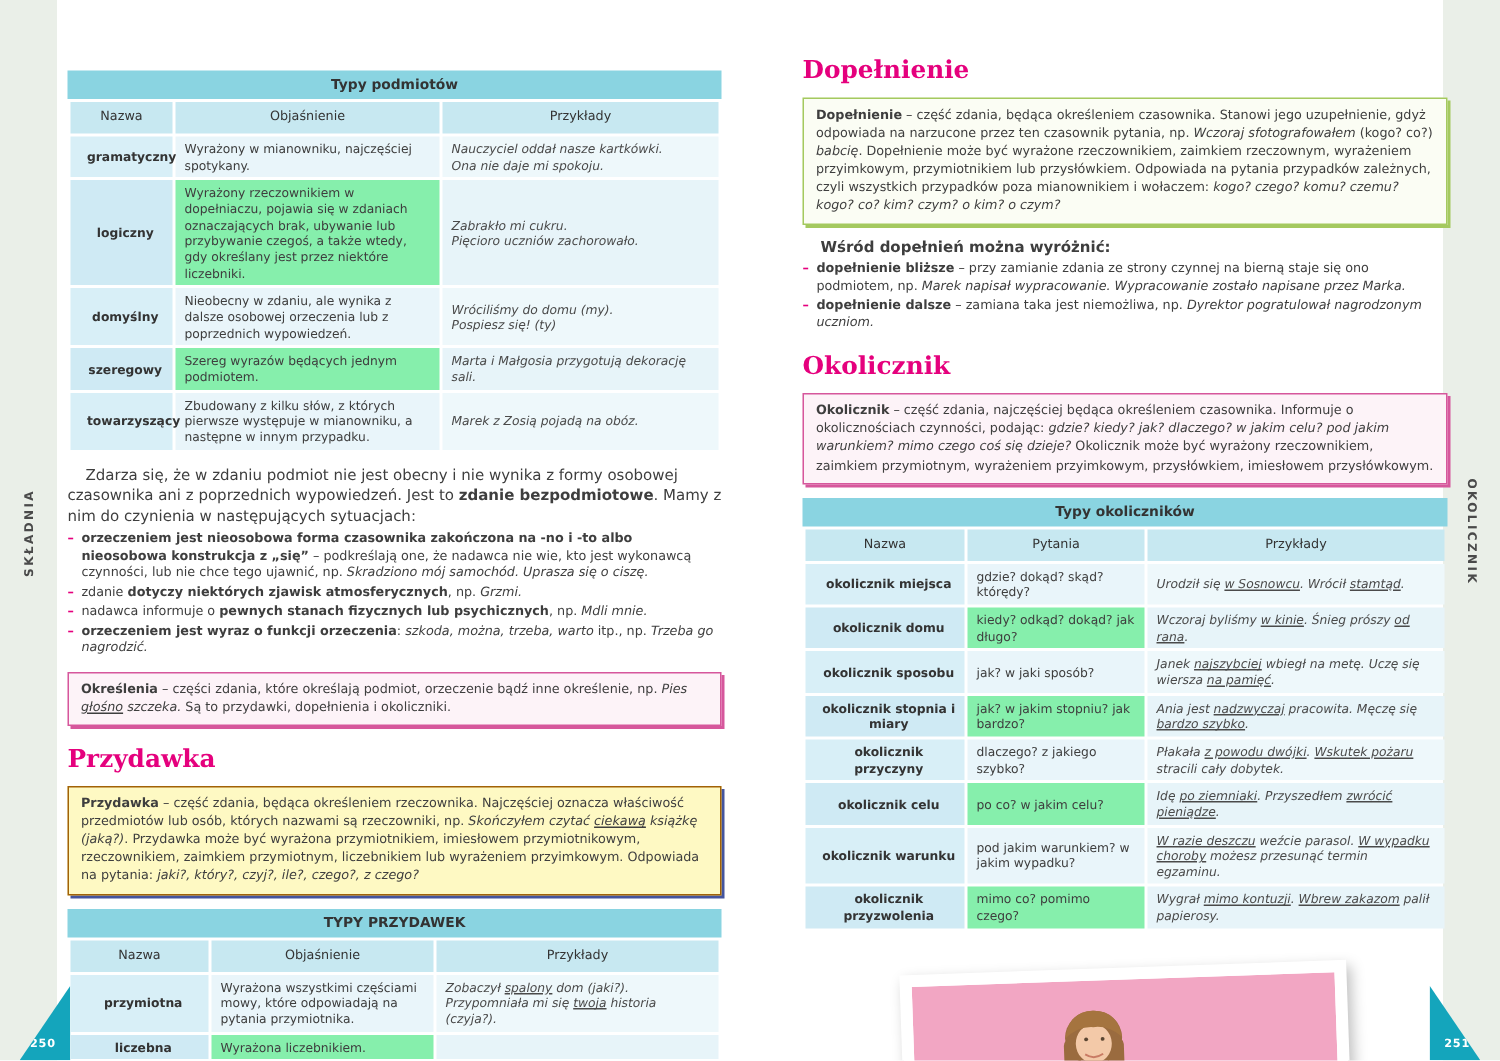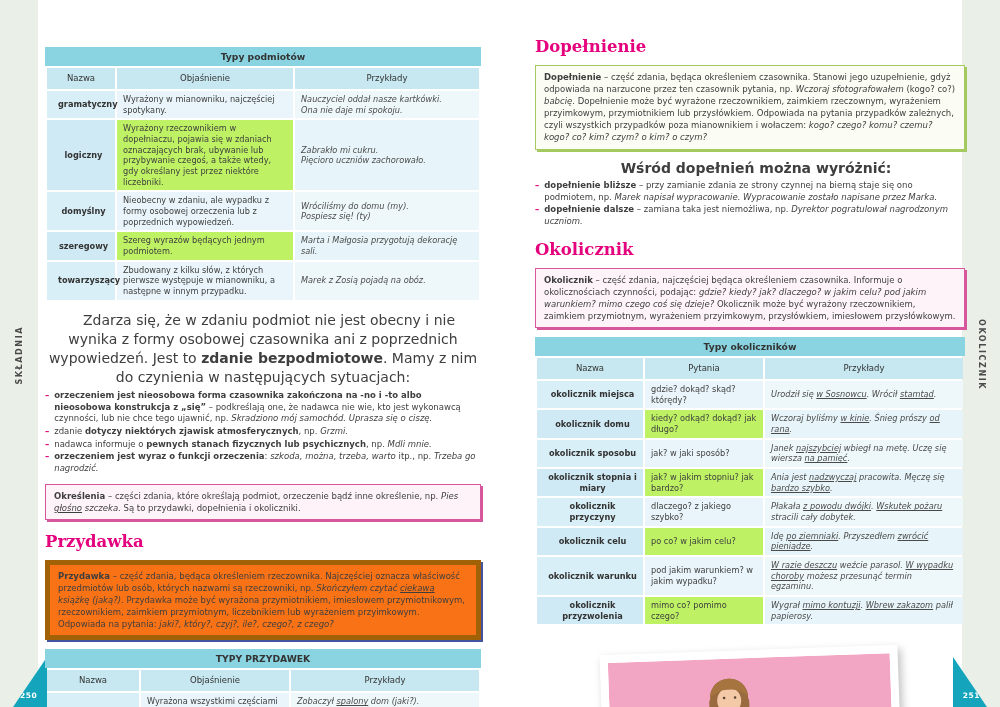--- a/index.html
+++ b/index.html
@@ -34,35 +34,35 @@
 
   
   .gtable{margin-top:9px;}
   .gtable.first{margin-top:47px;}
   .t-title{background:#8ad4e1;text-align:center;font-weight:700;font-size:9.2px;padding:4px 0;color:#333;}
   table.gt{width:100%;border-collapse:separate;border-spacing:2px;font-size:8.2px;line-height:1.3;table-layout:fixed;}
   table.gt th{background:#c7e8f1;font-weight:400;padding:5px 4px;font-size:8.5px;color:#333;}
   table.gt td{padding:3px 6px;vertical-align:middle;}
   table.gt td.nc{background:#cfeaf4;font-weight:700;text-align:center;color:#333;padding-left:11px;}
   table.gt tr:nth-child(even) td.nc{background:#d8eff7;}
-  table.gt td.ec{background:#bef264;}
+  table.gt td.ec{background:#86efac;}
   table.gt tr:nth-child(even) td.ec{background:#e9f5fa;}
   table.gt td.xc{background:#e7f4f9;white-space:pre-line;color:#4a4a4a;}
   table.gt tr:nth-child(even) td.xc{background:#eef8fb;}
 
   
-  .para{font-size:14px;line-height:1.38;margin-top:9px;text-align:center;}
+  .para{font-size:10px;line-height:1.38;margin-top:9px;}
   .indent{text-indent:12px;}
   .bold-lead{font-weight:700;}
   .bullets{margin-top:2px;}
   .bullet{display:flex;gap:5px;font-size:8.5px;line-height:1.38;margin-top:1px;}
   .bullet .dash{color:#e5007d;font-weight:800;flex:0 0 auto;}
   .defbox{font-size:8.5px;line-height:1.42;padding:5px 8px;margin-top:9px;background:#fdf3f8;}
   .defbox-pink{border:1px solid #e077ad;box-shadow:2px 2px 0 #d85f9f;background:#fdf3f8;}
-  .defbox-blue{border:5px solid #a16207;box-shadow:2px 2px 0 #44549e;background:#f97316;}
+  .defbox-blue{border:1px solid #a16207;box-shadow:2px 2px 0 #44549e;background:#fef9c3;}
   .defbox-green{border:1px solid #a4c95f;box-shadow:2px 2px 0 #a4c95f;background:#fbfdf4;}
   .defbox-mg{border:1px solid #d6579c;box-shadow:2px 2px 0 #d6579c;background:#fdf3f8;}
 
   
   .b{font-weight:700;}
   .i{font-style:italic;}
   .u{text-decoration:underline;}
 
   
   .photo{margin:24px 0 0 68px;width:282px;background:#fff;padding:8px;
@@ -112,21 +112,21 @@
 Ona nie daje mi spokoju.</span></td>
       </tr>
       <tr>
         <td class="nc">logiczny</td>
         <td class="ec">Wyrażony rzeczownikiem w dopełniaczu, pojawia się w zdaniach oznaczających brak, ubywanie lub przybywanie czegoś, a także wtedy, gdy określany jest przez niektóre liczebniki.</td>
         <td class="xc"><span class="i">Zabrakło mi cukru.
 Pięcioro uczniów zachorowało.</span></td>
       </tr>
       <tr>
         <td class="nc">domyślny</td>
-        <td class="ec">Nieobecny w zdaniu, ale wypadku z formy osobowej orzeczenia lub z poprzednich wypowiedzeń.</td>
+        <td class="ec">Nieobecny w zdaniu, ale wynika z dalsze osobowej orzeczenia lub z poprzednich wypowiedzeń.</td>
         <td class="xc"><span class="i">Wróciliśmy do domu (my).
 Pospiesz się! (ty)</span></td>
       </tr>
       <tr>
         <td class="nc">szeregowy</td>
         <td class="ec">Szereg wyrazów będących jednym podmiotem.</td>
         <td class="xc"><span class="i">Marta i Małgosia przygotują dekorację sali.</span></td>
       </tr>
       <tr>
         <td class="nc">towarzyszący</td>

